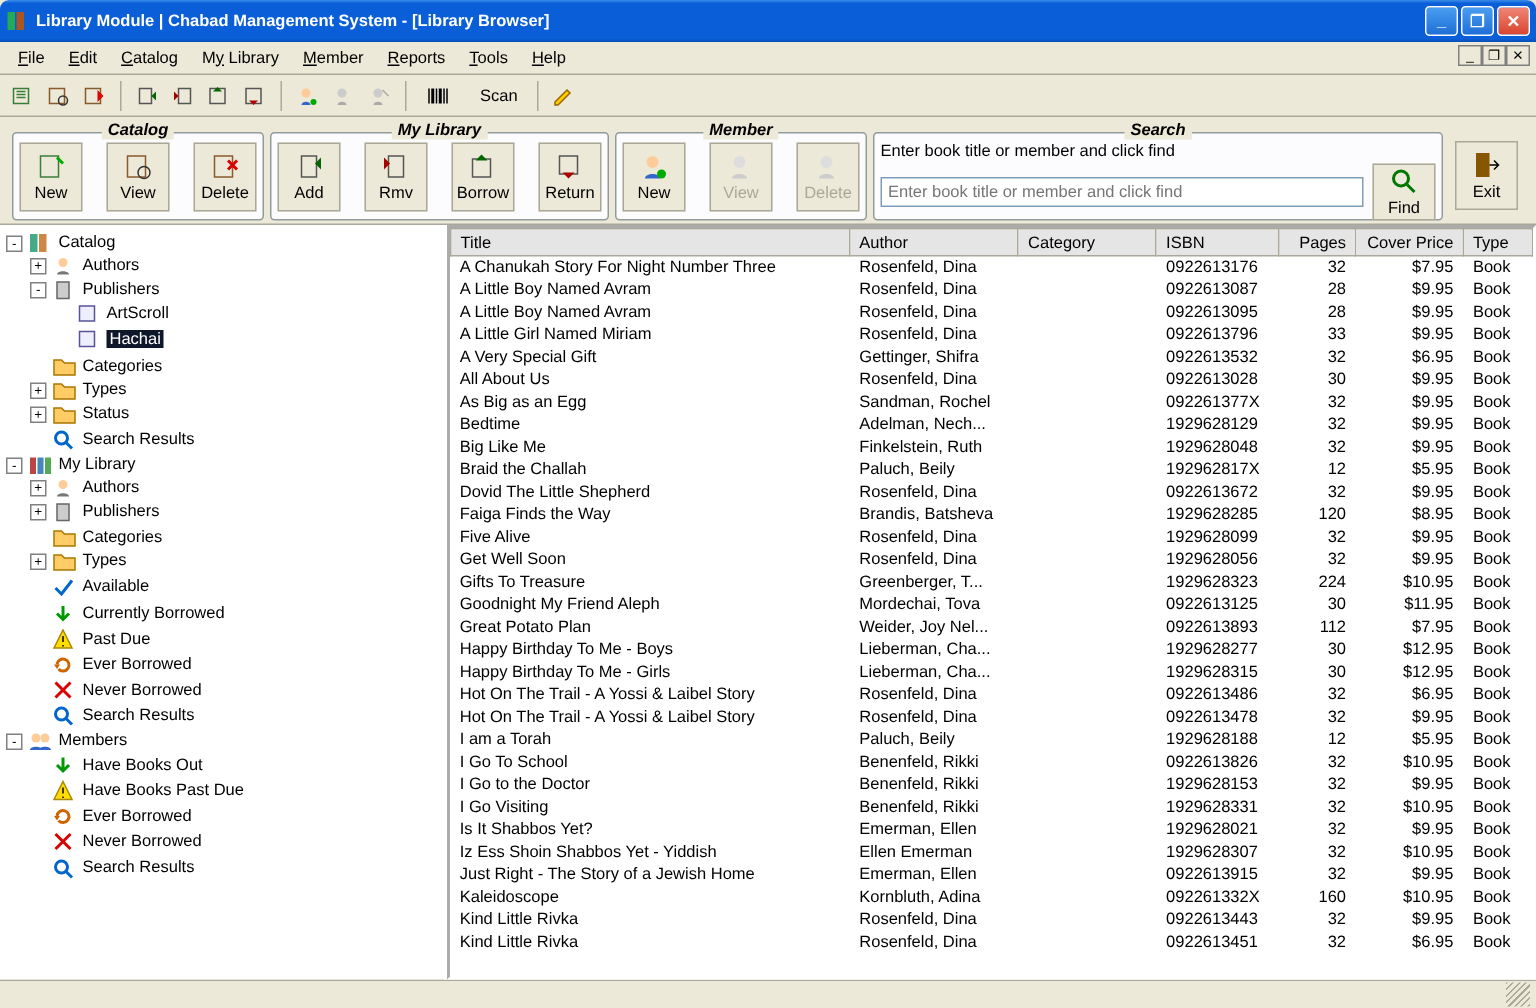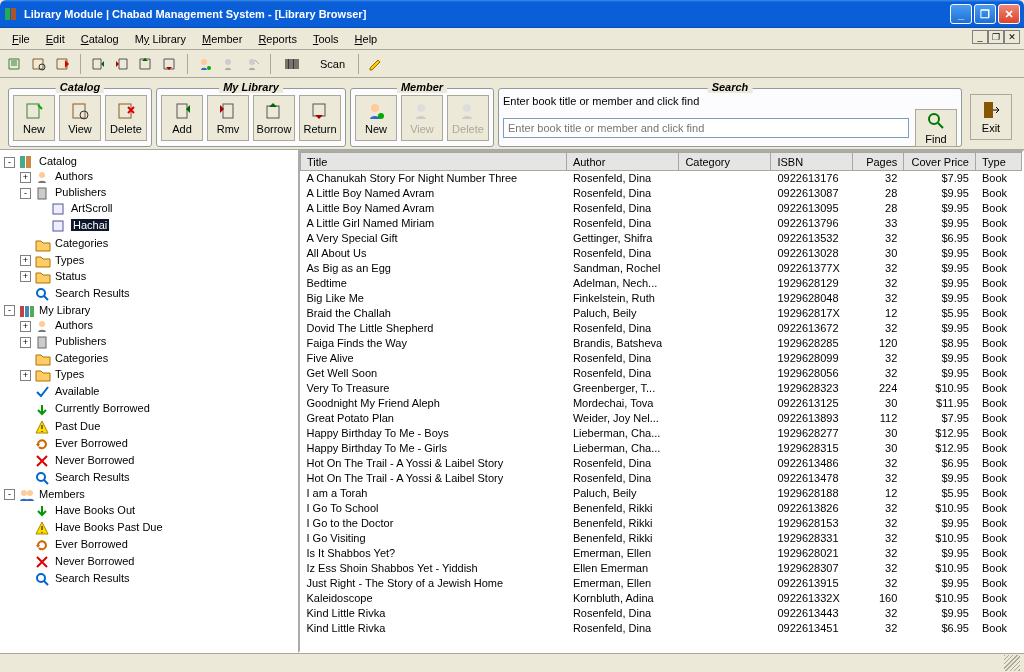--- a/index.html
+++ b/index.html
@@ -25,21 +25,21 @@
 
 .toolbar { height: 28px; border-bottom: 1px solid #aca899; display:flex; align-items:center; padding: 2px 4px; gap:2px; }
 .tb-btn { width:22px; height:22px; display:flex; align-items:center; justify-content:center; border:1px solid transparent; }
 .tb-sep { width:1px; height:20px; background:#aca899; margin:0 4px; }
 .tb-scan { display:flex; align-items:center; gap:20px; padding:0 6px; height:22px; border:1px solid transparent; }
 
 
 .groups { height: 72px; border-bottom:1px solid #aca899; padding: 2px 8px; display:flex; gap:4px; }
 .group { border:1px solid #919b9c; background:#fcfcfe; border-radius:3px; position:relative; padding: 4px; margin-top:8px; }
 .group-label { position:absolute; top:-8px; left:50%; transform:translateX(-50%); background:#ece9d8; padding:0 4px; font-style:italic; font-weight:bold; }
-.group-btns { display:flex; gap:4px; padding-top:2px; }
+.group-btns { display:flex; gap:16px; padding-top:2px; }
 .gbtn { width:42px; height:46px; border:1px solid #aca899; background:#ece9d8; display:flex; flex-direction:column; align-items:center; justify-content:center; gap:2px; }
 .gbtn.disabled { color:#aca899; }
 .gbtn .gicon { width:20px; height:20px; }
 .search-group { flex:1; }
 .search-inner { display:flex; flex-direction:column; gap:2px; padding-top:2px; }
 .search-row { display:flex; gap:6px; align-items:center; }
 .search-input { flex:1; height:20px; border:1px solid #7f9db9; background:#fff; padding:0 4px; }
 
 
 .content { display:flex; height: calc(672px - 28px - 22px - 28px - 72px - 19px); }
@@ -568,21 +568,21 @@
           <tr>
             <td>Get Well Soon</td>
             <td>Rosenfeld, Dina</td>
             <td></td>
             <td>1929628056</td>
             <td class="right">32</td>
             <td class="right">$9.95</td>
             <td>Book</td>
           </tr>
           <tr>
-            <td>Very To Treasure</td>
+            <td>Gifts To Treasure</td>
             <td>Greenberger, T...</td>
             <td></td>
             <td>1929628323</td>
             <td class="right">224</td>
             <td class="right">$10.95</td>
             <td>Book</td>
           </tr>
           <tr>
             <td>Goodnight My Friend Aleph</td>
             <td>Mordechai, Tova</td>

